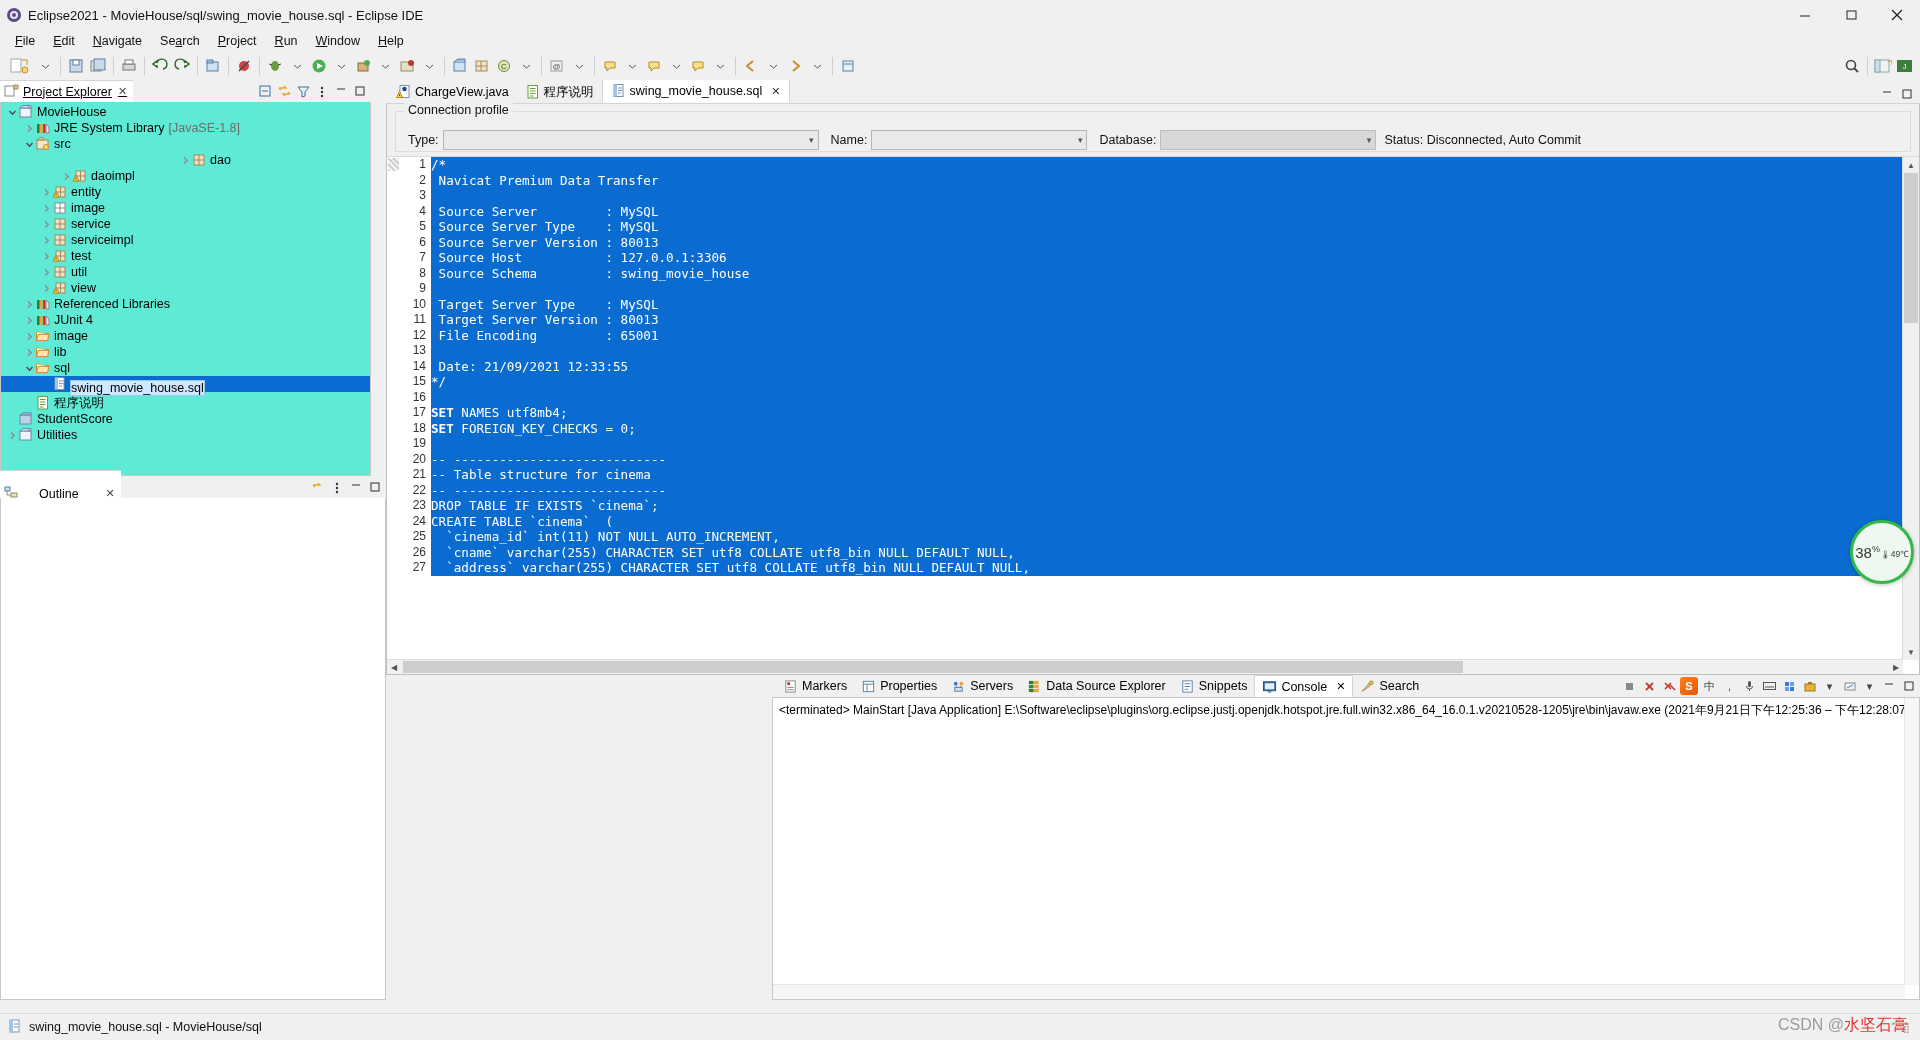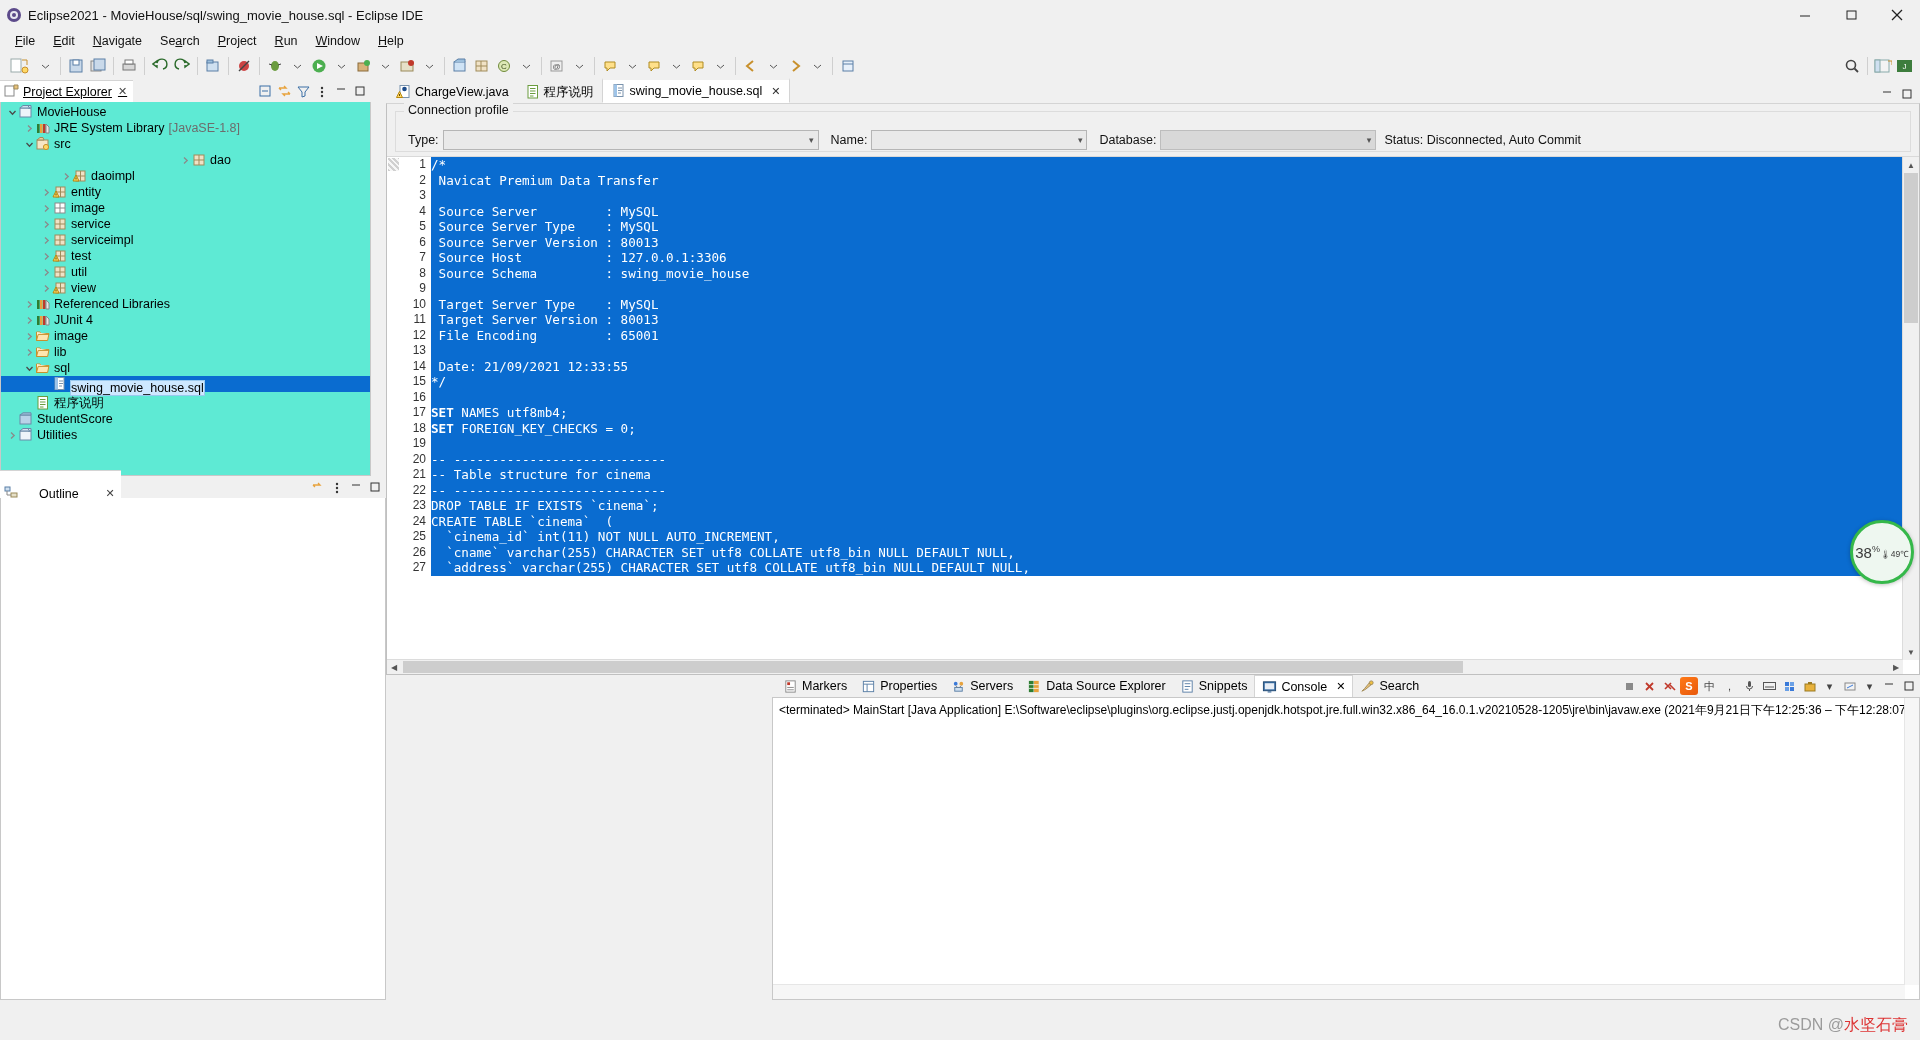--- a/index.html
+++ b/index.html
@@ -1020,18 +1020,32 @@
         </div>
       </div>
     </div>
   </div>
 
   <div class="tempwidget">
     <div class="pct"><span>38</span><sup>%</sup></div>
     <div class="deg">🌡<span>49℃</span></div>
   </div>
 
+  <div class="statusbar">
+    <span class="sb-icon">
+      <svg width="15" height="15">
+          <rect x="2" y="1" width="9" height="12" fill="#fff" stroke="#7a93ad"></rect>
+          <rect x="2" y="1" width="3" height="12" fill="#9fc4e8"></rect>
+          <line x1="6" y1="5" x2="10" y2="5" stroke="#7a93ad"></line>
+          <line x1="6" y1="8" x2="10" y2="8" stroke="#7a93ad"></line>
+        </svg>
+    </span>
+    <span class="sb-text">swing_movie_house.sql - MovieHouse/sql</span>
+    <div class="sb-right">
+      <span style="font-size:10px;color:#999;">⣿</span>
+    </div>
+  </div>
 
   <div class="watermark">
     <span>CSDN @</span><span class="red">水坚石膏</span>
   </div>
 
 </div>
 
 </body></html>

